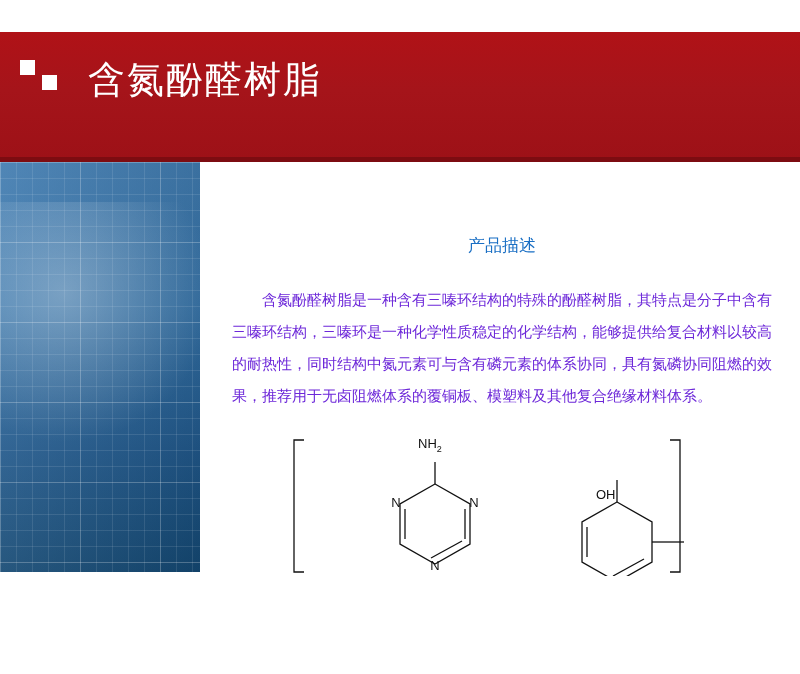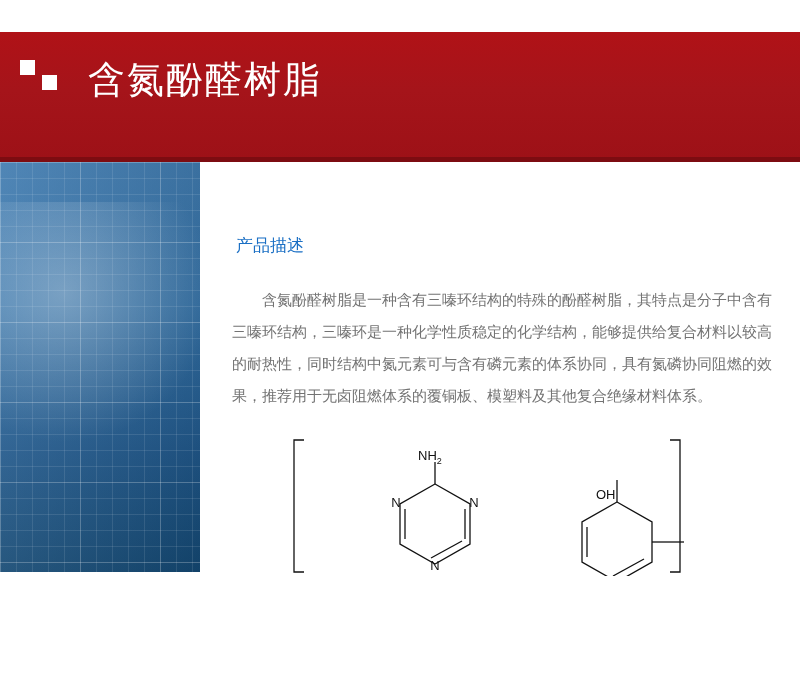--- a/index.html
+++ b/index.html
@@ -114,50 +114,51 @@
     left: 232px;
     top: 162px;
     width: 540px;
   }
   .section-title {
     color: #1a6fc4;
     font-size: 17px;
     line-height: 24px;
     margin: 4px;
     font-weight: normal;
+    text-align: center;
   }
   .section-title.desc { margin-top: 72px; }
   .section-title.formula { margin-top: 94px; }
 
   .body-text {
     margin: 26px 0 0 0;
     font-size: 15px;
     line-height: 32px;
-    color: #737373;
+    color: #6d28d9;
     text-align: justify;
     text-indent: 2em;
     width: 540px;
   }
 
   
   .structure {
     position: relative;
     margin-top: 24px;
     width: 540px;
     height: 140px;
   }
   .structure svg { display: block; }
 
   .label-nh2, .label-oh {
     position: absolute;
     font-size: 13px;
     color: #111;
     white-space: nowrap;
   }
-  .label-nh2 { left: 186px; top: 12px; }
+  .label-nh2 { left: 186px; top: 0; }
   .label-oh  { left: 364px; top: 51px; }
   .sub {
     font-size: 9px;
     vertical-align: sub;
   }
 </style>
 </head>
 <body>
 
 <div class="page">

